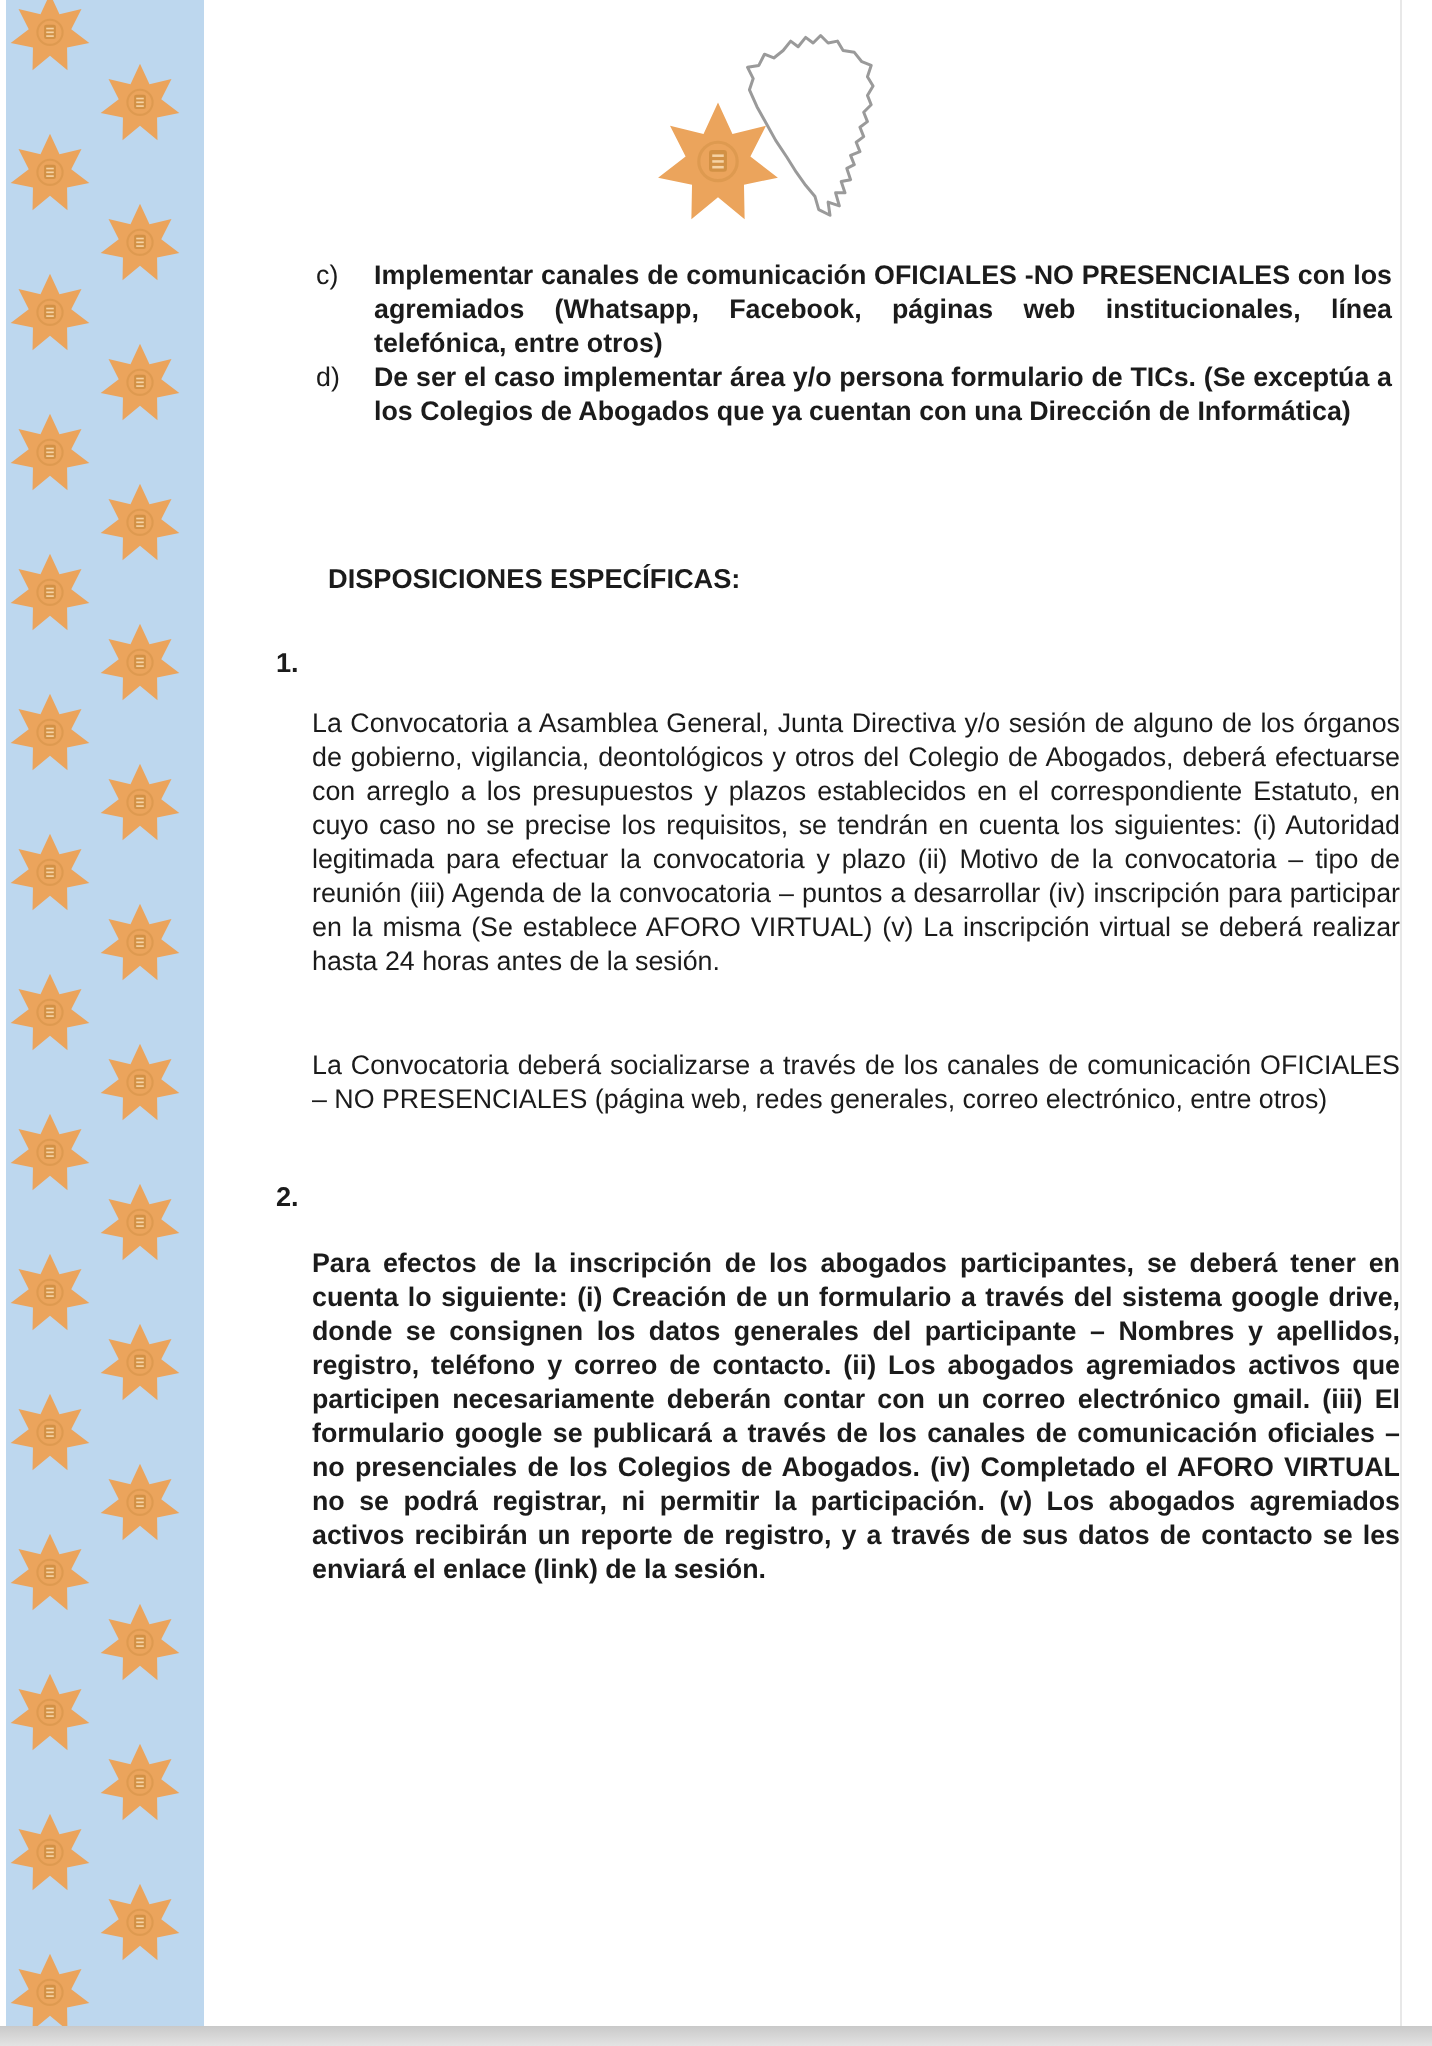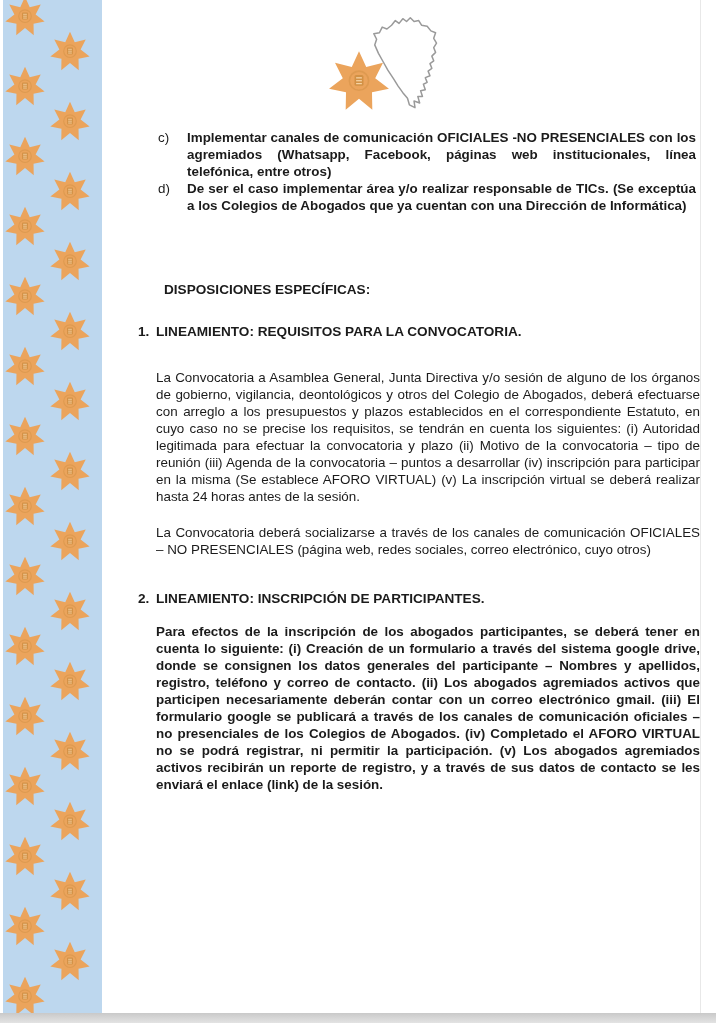--- a/index.html
+++ b/index.html
@@ -29,21 +29,21 @@
     font-size:13.6px;font-weight:bold;line-height:17px;padding-left:44px;
   }
   .sec-head{
     position:absolute;left:138px;width:562px;display:flex;
     font-size:13.6px;font-weight:bold;line-height:17px;
   }
   .sec-head .sec-num{flex:0 0 18px;}
   #sec1-head{top:323px;}
   #sec2-head{top:590px;}
   .para{position:absolute;left:156px;width:544px;text-align:justify;}
-  #para1{top:369px;}
+  #para1{top:353px;}
   #para2{top:524px;}
   #para3{top:623px;font-weight:bold;}
   
   .right-edge{position:absolute;left:700px;top:0;width:1px;height:1013px;background:#e8e8e8;}
   .bottom-edge{
     position:absolute;left:0;bottom:0;width:716px;height:10px;
     background:linear-gradient(to bottom,#c9c9c9,var(--bottom-edge,#e3e3e3));
   }
 </style>
 </head>
@@ -161,35 +161,33 @@
     </svg>
   </div>
 
   <div class="cd-list body-text">
     <div class="cd-item">
       <span class="cd-marker">c)</span>
       <span class="cd-text">Implementar canales de comunicación OFICIALES -NO PRESENCIALES con los agremiados (Whatsapp, Facebook, páginas web institucionales, línea telefónica, entre otros)</span>
     </div>
     <div class="cd-item">
       <span class="cd-marker">d)</span>
-      <span class="cd-text">De ser el caso implementar área y/o realizar responsable de TICs. (Se exceptúa a los Colegios de Abogados que ya cuentan con una Dirección de Informática)</span>
+      <span class="cd-text">De ser el caso implementar área y/o persona formulario de TICs. (Se exceptúa a los Colegios de Abogados que ya cuentan con una Dirección de Informática)</span>
     </div>
   </div>
 
   <div class="h-main">DISPOSICIONES ESPECÍFICAS:</div>
 
   <div class="sec-head" id="sec1-head">
     <span class="sec-num">1.</span>
-    <span class="sec-title">LINEAMIENTO: REQUISITOS PARA LA CONVOCATORIA.</span>
   </div>
   <div class="para body-text" id="para1">La Convocatoria a Asamblea General, Junta Directiva y/o sesión de alguno de los órganos de gobierno, vigilancia, deontológicos y otros del Colegio de Abogados, deberá efectuarse con arreglo a los presupuestos y plazos establecidos en el correspondiente Estatuto, en cuyo caso no se precise los requisitos, se tendrán en cuenta los siguientes: (i) Autoridad legitimada para efectuar la convocatoria y plazo (ii) Motivo de la convocatoria – tipo de reunión (iii) Agenda de la convocatoria – puntos a desarrollar (iv) inscripción para participar en la misma (Se establece AFORO VIRTUAL) (v) La inscripción virtual se deberá realizar hasta 24 horas antes de la sesión.</div>
-  <div class="para body-text" id="para2">La Convocatoria deberá socializarse a través de los canales de comunicación OFICIALES – NO PRESENCIALES (página web, redes sociales, correo electrónico, cuyo otros)</div>
+  <div class="para body-text" id="para2">La Convocatoria deberá socializarse a través de los canales de comunicación OFICIALES – NO PRESENCIALES (página web, redes generales, correo electrónico, entre otros)</div>
 
   <div class="sec-head" id="sec2-head">
     <span class="sec-num">2.</span>
-    <span class="sec-title">LINEAMIENTO: INSCRIPCIÓN DE PARTICIPANTES.</span>
   </div>
   <div class="para body-text" id="para3">Para efectos de la inscripción de los abogados participantes, se deberá tener en cuenta lo siguiente: (i) Creación de un formulario a través del sistema google drive, donde se consignen los datos generales del participante – Nombres y apellidos, registro, teléfono y correo de contacto. (ii) Los abogados agremiados activos que participen necesariamente deberán contar con un correo electrónico gmail. (iii) El formulario google se publicará a través de los canales de comunicación oficiales – no presenciales de los Colegios de Abogados. (iv) Completado el AFORO VIRTUAL no se podrá registrar, ni permitir la participación. (v) Los abogados agremiados activos recibirán un reporte de registro, y a través de sus datos de contacto se les enviará el enlace (link) de la sesión.</div>
 
   <div class="right-edge"></div>
   <div class="bottom-edge"></div>
 
 </div>
 
 </body></html>

